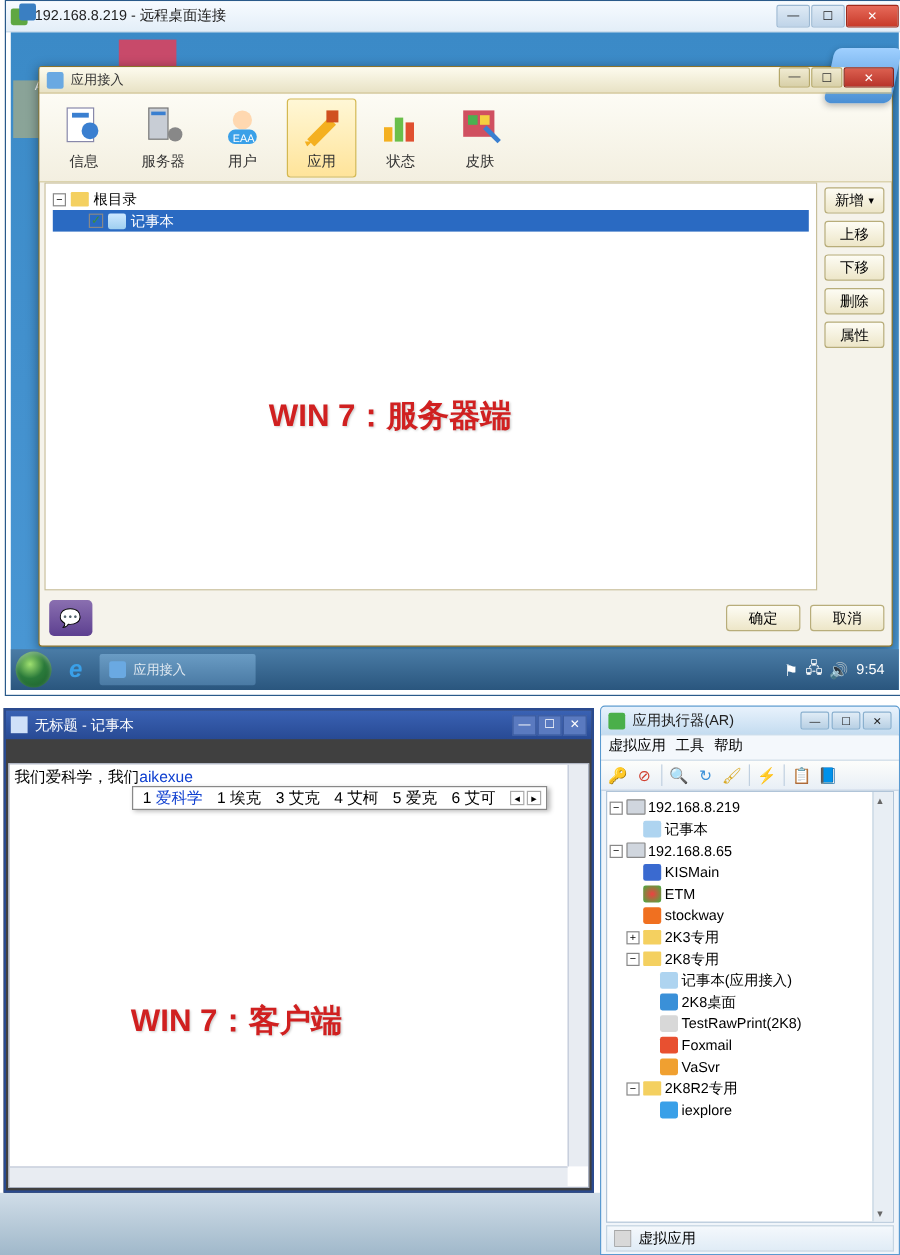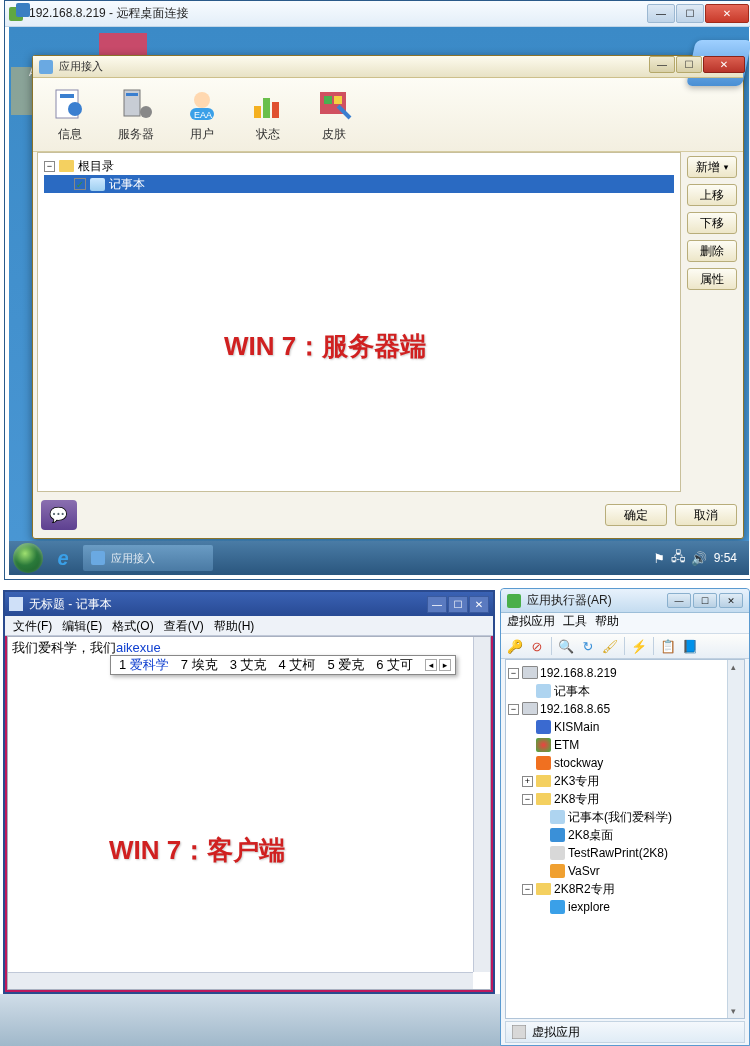--- a/index.html
+++ b/index.html
@@ -60,21 +60,21 @@
     
     .rdp-taskbar { position:absolute; left:0; right:0; bottom:0; height:34px; background:linear-gradient(#4a7ca6,#2a567e); display:flex; align-items:center; padding:0 4px;}
     .start-orb { width:30px; height:30px; border-radius:50%; background:radial-gradient(circle at 40% 35%,#9fe070,#2a7a3a 45%,#1a5a2a); box-shadow:inset 0 2px 4px rgba(255,255,255,.4);}
     .task-ie { width:28px; height:28px; margin-left:6px; display:flex; align-items:center; justify-content:center;}
     .task-ie:before{content:'e'; color:#3aa0e8; font-size:20px; font-weight:bold; font-style:italic;}
     .task-item { height:26px; min-width:130px; margin-left:6px; background:linear-gradient(#6a9cc4,#4a7aa4); border-radius:2px; display:flex; align-items:center; padding:0 8px; font-size:11px; color:#dfe8f0;}
     .tray { margin-left:auto; display:flex; align-items:center; gap:6px; color:#fff; font-size:12px; padding-right:8px;}
     .tray-ico{ font-size:13px;}
 
     
-    .notepad { position:absolute; left:3px; top:590px; width:492px; height:404px; border:2px solid #2a4a8e; background:#be185d; }
+    .notepad { position:absolute; left:3px; top:590px; width:492px; height:404px; border:2px solid #2a4a8e; background:#404040; }
     .np-titlebar { height:24px; background:linear-gradient(#3a62b4,#284a94); display:flex; align-items:center; padding:0 4px; font-size:12px; color:#fff;}
     .np-ico { width:14px; height:14px; background:#cfe0f8; margin-right:6px;}
     .np-winbtns { margin-left:auto; display:flex;}
     .np-winbtn { width:20px; height:17px; background:#5a7ac0; border:1px solid #3a5a9e; display:flex; align-items:center; justify-content:center; font-size:10px; color:#fff; margin-left:1px;}
     .np-menubar { height:20px; background:#eef2f8; display:flex; gap:2px; padding:0 4px; font-size:12px; border-bottom:1px solid #c0c8d8;}
     .np-menu { padding:2px 4px;}
     .np-body { position:absolute; top:44px; left:2px; right:2px; bottom:2px; background:#fff; border:1px solid #a8b0c0; font-size:13px; font-family:"SimSun",serif; overflow:hidden;}
     .np-text { padding:2px 4px; }
     .typed-inline { color:#1040d0;}
     .ime-bar { position:absolute; left:102px; top:18px; height:20px; background:#fff; border:1px solid #888; box-shadow:2px 2px 4px rgba(0,0,0,.3); display:flex; align-items:center; font-size:13px; padding:0 4px; gap:4px;}
@@ -163,20 +163,28 @@
           <span>服务器</span>
         </div>
         <div class="tool-item">
           <svg class="tool-ico">
               <circle cx="18" cy="12" r="8" fill="#ffd8b0"></circle>
               <rect x="6" y="20" width="24" height="12" rx="6" fill="#3aa0e8"></rect>
               <text x="10" y="30" font-size="9" fill="#fff">EAA</text>
             </svg>
           <span>用户</span>
         </div>
+        <div class="tool-item sel">
+          <svg class="tool-ico">
+              <polygon points="6,28 24,10 30,16 12,34" fill="#f4b020"></polygon>
+              <rect x="22" y="4" width="10" height="10" fill="#d05020"></rect>
+              <polygon points="4,30 10,30 6,34" fill="#f4b020"></polygon>
+            </svg>
+          <span>应用</span>
+        </div>
         <div class="tool-item">
           <svg class="tool-ico">
               <rect x="4" y="18" width="7" height="12" fill="#f4b020"></rect>
               <rect x="13" y="10" width="7" height="20" fill="#6abf4a"></rect>
               <rect x="22" y="14" width="7" height="16" fill="#e05030"></rect>
             </svg>
           <span>状态</span>
         </div>
         <div class="tool-item">
           <svg class="tool-ico">
@@ -244,34 +252,27 @@
 <div class="notepad">
   <div class="np-titlebar">
     <span class="np-ico"></span>
     <span>无标题 - 记事本</span>
     <div class="np-winbtns">
       <div class="np-winbtn">—</div>
       <div class="np-winbtn">☐</div>
       <div class="np-winbtn">✕</div>
     </div>
   </div>
-  <div class="np-menubar">
-    <span class="np-menu">文件(F)</span>
-    <span class="np-menu">编辑(E)</span>
-    <span class="np-menu">格式(O)</span>
-    <span class="np-menu">查看(V)</span>
-    <span class="np-menu">帮助(H)</span>
-  </div>
   <div class="np-body">
     <div class="np-text">
       <span>我们爱科学，我们</span><span class="typed-inline">aikexue</span>
     </div>
     <div class="ime-bar">
       <span class="cand"><span>1 </span><span class="hl">爱科学</span></span>
-      <span class="cand">7 埃克</span>
+      <span class="cand">1 埃克</span>
       <span class="cand">3 艾克</span>
       <span class="cand">4 艾柯</span>
       <span class="cand">5 爱克</span>
       <span class="cand">6 艾可</span>
       <div class="ime-nav">
         <span>◂</span>
         <span>▸</span>
       </div>
     </div>
     <div class="np-scroll-v"></div>
@@ -345,29 +346,33 @@
           <span>2K3专用</span>
         </div>
 
       <div class="ar-row" style="padding-left:14px">
           <span class="ar-toggle">−</span>
           <span class="fold-ico"></span>
           <span>2K8专用</span>
         </div>
       <div class="ar-row" style="padding-left:42px">
           <span class="app-ico" style="background:#aed4f0"></span>
-          <span>记事本(我们爱科学)</span>
+          <span>记事本(应用接入)</span>
         </div>
       <div class="ar-row" style="padding-left:42px">
           <span class="app-ico" style="background:#3a90d8"></span>
           <span>2K8桌面</span>
         </div>
       <div class="ar-row" style="padding-left:42px">
           <span class="app-ico" style="background:#d8d8d8"></span>
           <span>TestRawPrint(2K8)</span>
+        </div>
+      <div class="ar-row" style="padding-left:42px">
+          <span class="app-ico" style="background:#e85030"></span>
+          <span>Foxmail</span>
         </div>
       <div class="ar-row" style="padding-left:42px">
           <span class="app-ico" style="background:#f0a030"></span>
           <span>VaSvr</span>
         </div>
 
       <div class="ar-row" style="padding-left:14px">
           <span class="ar-toggle">−</span>
           <span class="fold-ico"></span>
           <span>2K8R2专用</span>

